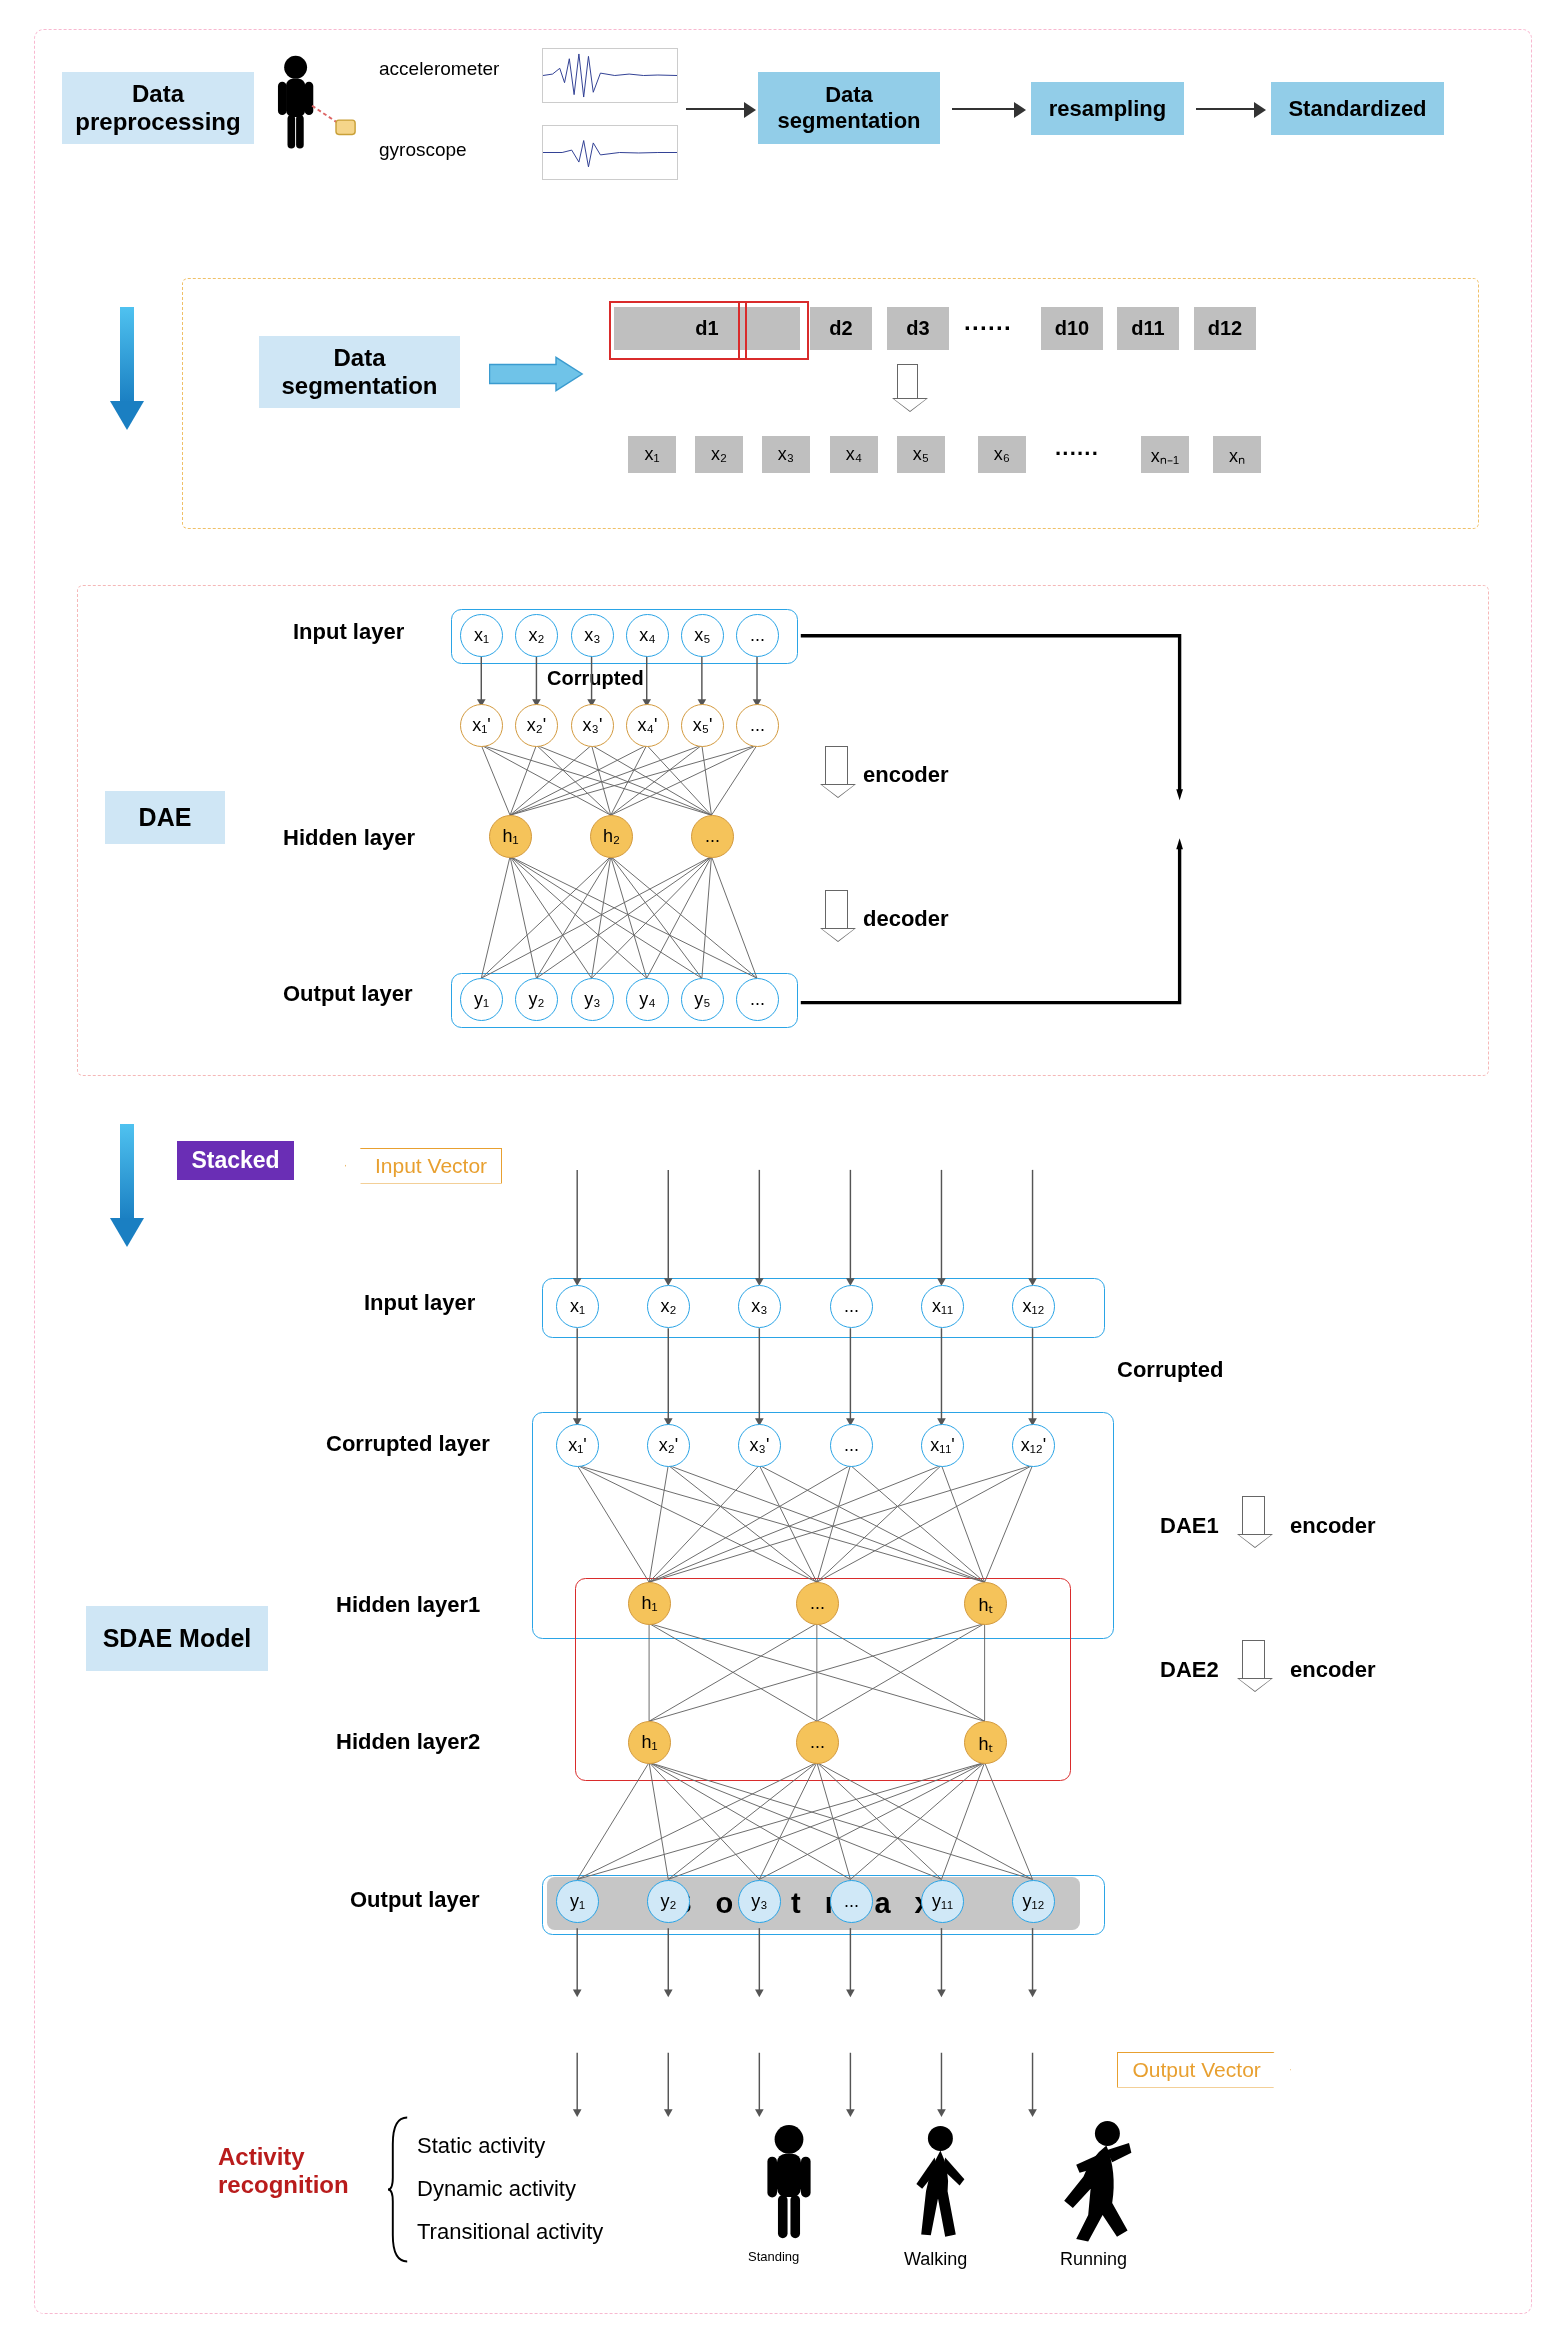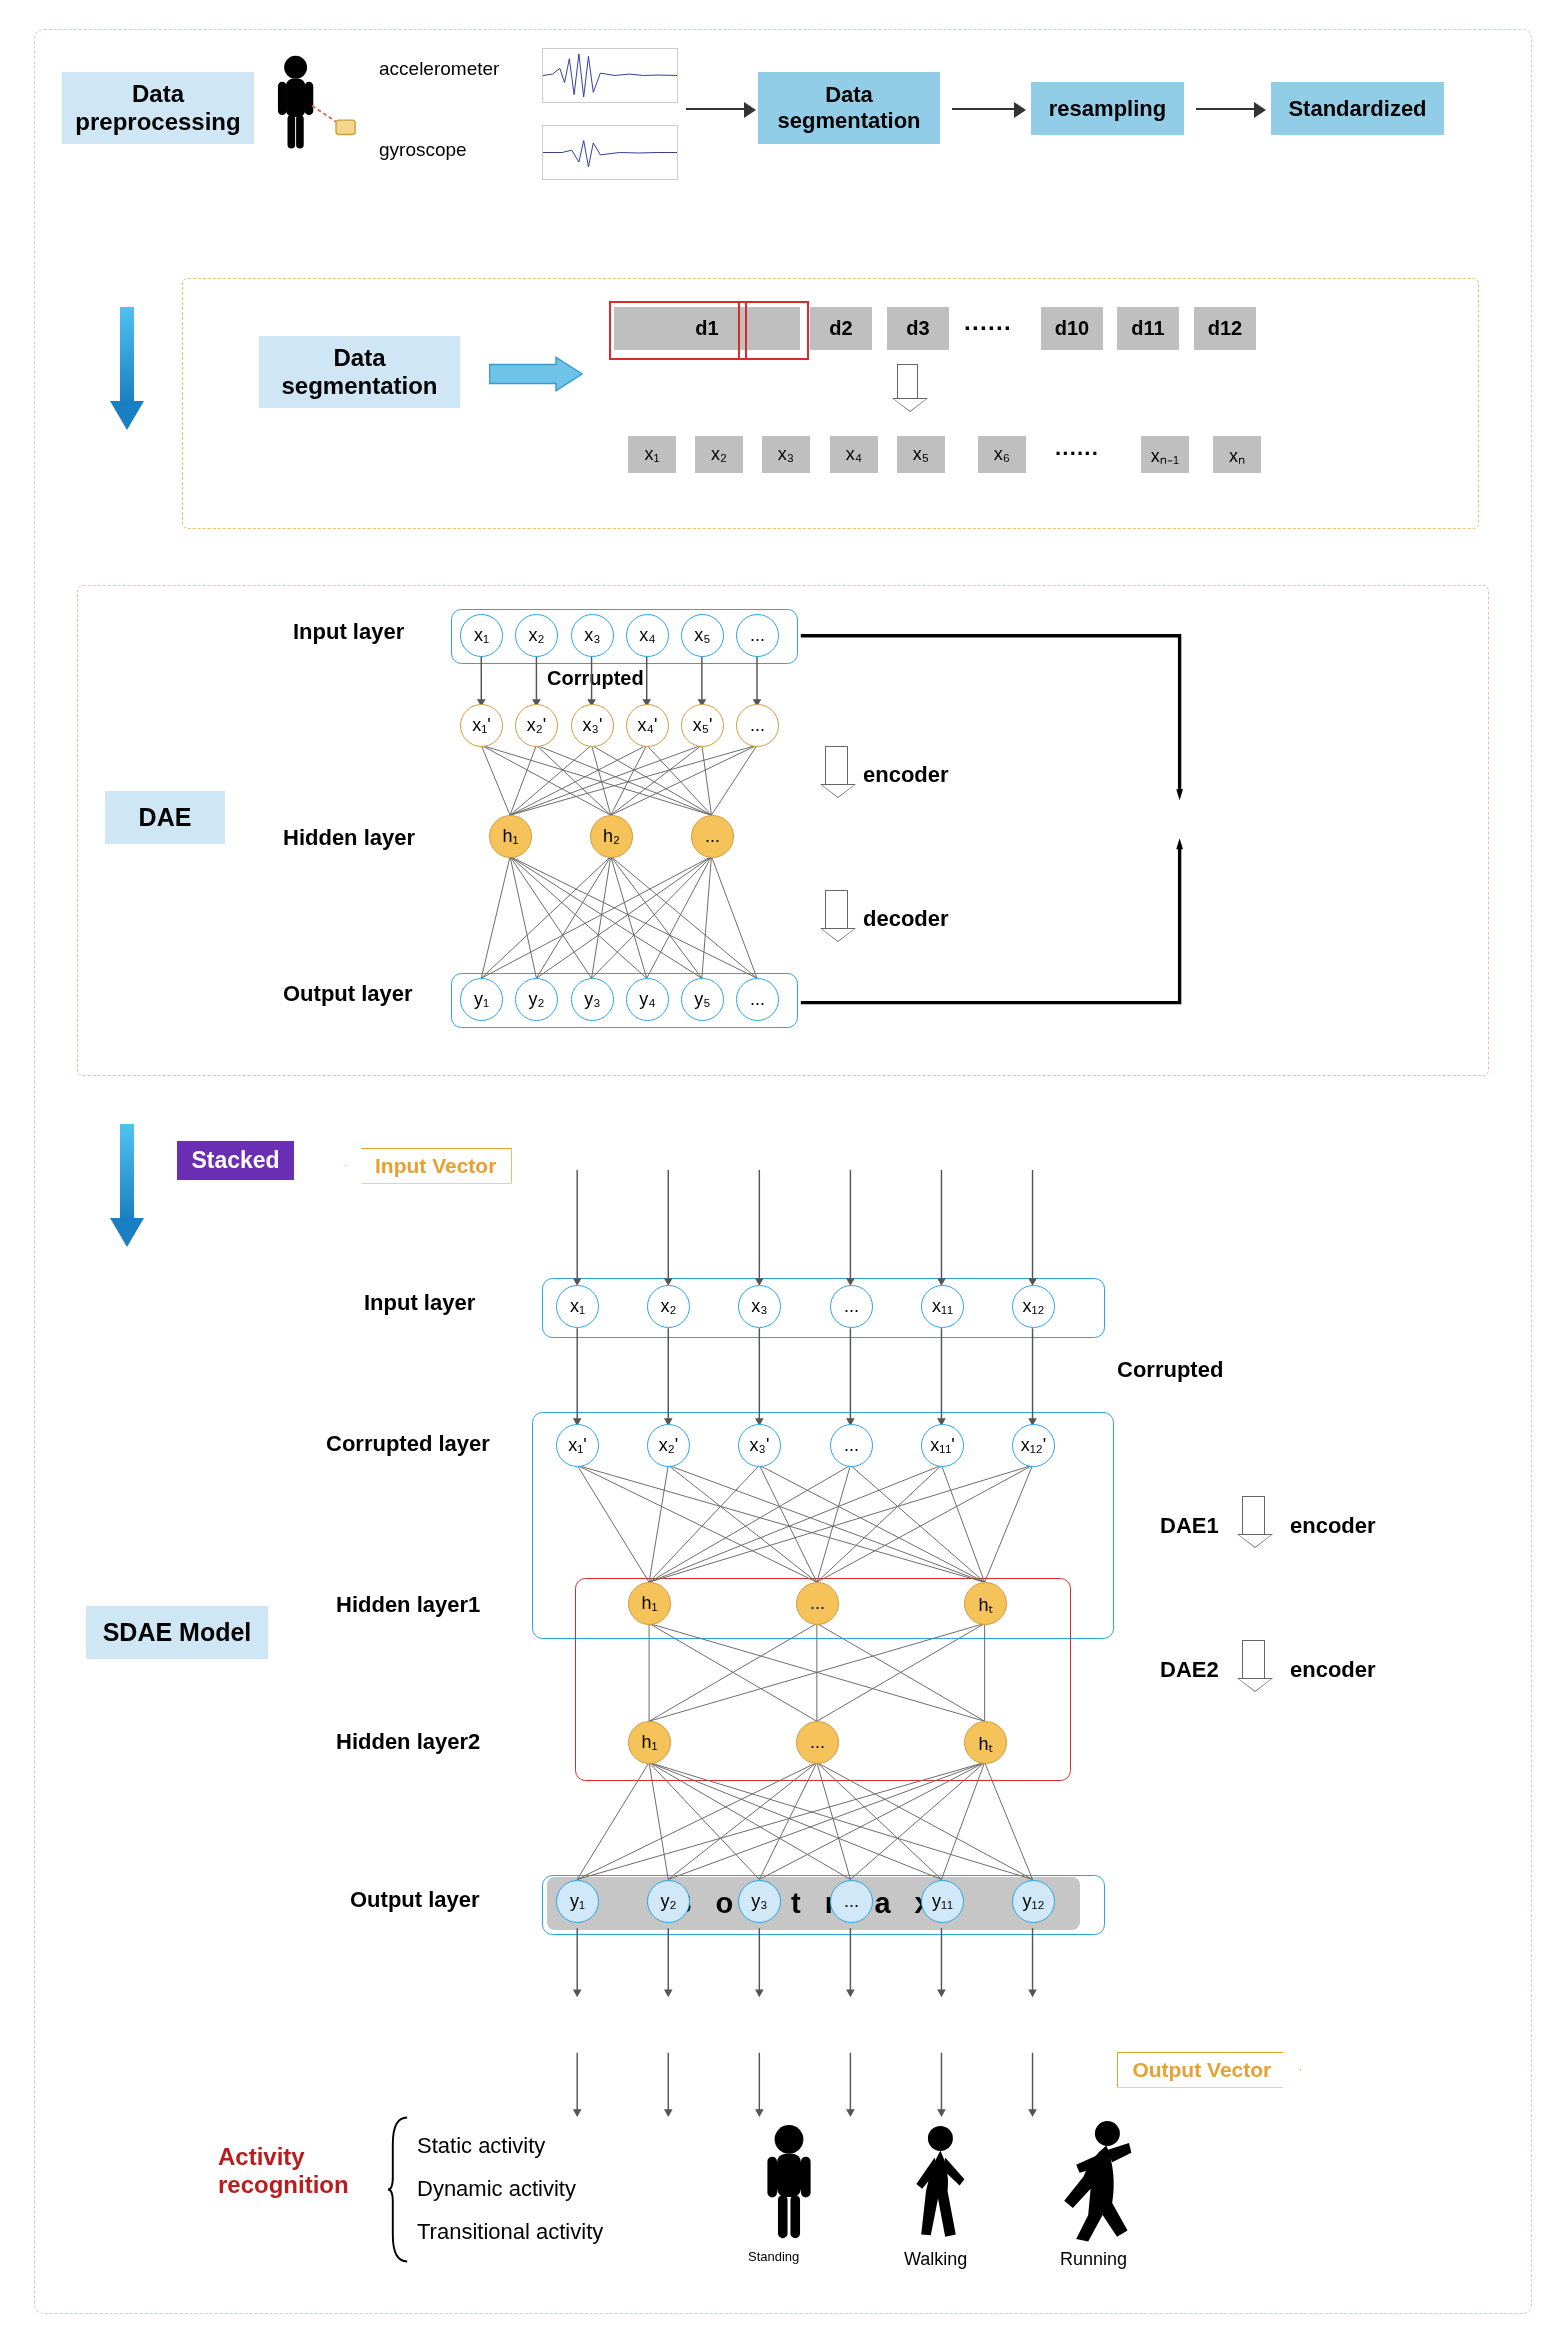--- a/index.html
+++ b/index.html
@@ -18,21 +18,21 @@
   .nodeY{border-color:#2aa4e6;background:#d0e8f7}
   .rowbox{position:absolute;border:1.9px solid #2aa4e6;border-radius:10.5px}
   .rowboxR{border-color:#d92b2b}
   .dbox{position:absolute;background:#bfbfbf;width:62px;height:43px;display:flex;align-items:center;justify-content:center;font-size:20px;font-weight:600}
   .xbox{position:absolute;background:#bfbfbf;width:48px;height:37px;display:flex;align-items:center;justify-content:center;font-size:18px}
   svg.wires{position:absolute;pointer-events:none}
   .bigArrow{position:absolute;width:34px;height:125px}
   .bigArrow .shaft{position:absolute;left:9.6px;top:0;width:14.4px;height:96px;background:linear-gradient(#4fc2f0,#1a7fc2)}
   .bigArrow .head{position:absolute;left:0;top:94px;width:0;height:0;border-left:17px solid transparent;border-right:17px solid transparent;border-top:29px solid #1a7fc2}
   .soft{position:absolute;background:#c6c6c6;border-radius:7.7px;display:flex;align-items:center;justify-content:center;letter-spacing:24px;font-size:29px;font-weight:600}
-  .pent{position:absolute;border:1.9px solid #e8a030;padding:4.8px 29px 4.8px 14.4px;font-weight:700;font-size:21px;color:#e8a030;clip-path:polygon(0 0,90% 0,100% 50%,90% 100%,0 100%)}
+  .pent{position:absolute;border:1.9px solid #e8a030;padding:4.8px 29px 4.8px 14.4px;font-weight:400;font-size:21px;color:#e8a030;clip-path:polygon(0 0,90% 0,100% 50%,90% 100%,0 100%)}
   .pentL{clip-path:polygon(10% 0,100% 0,100% 100%,10% 100%,0 50%);padding:4.8px 14.4px 4.8px 29px}
   .activity{position:absolute;left:218px;top:2143px;font-size:24px;font-weight:700;color:#b91c1c}
   .alist{position:absolute;left:417px;top:2124px;font-size:22px;line-height:43px}
   .person{position:absolute}
   .purple{background:#6a2eb5;color:#fff;font-weight:700;font-size:23px;padding:5.8px 14.4px;position:absolute}
   .hollowArrow{position:absolute;width:24px;height:53px;border:1.4px solid #666;background:#fff}
   .hollowArrow:after{content:"";position:absolute;left:-5.8px;bottom:-13.4px;width:0;height:0;border-left:18px solid transparent;border-right:18px solid transparent;border-top:14.4px solid #666}
   .hollowArrow:before{content:"";position:absolute;left:-4.3px;bottom:-11.5px;width:0;height:0;border-left:16.3px solid transparent;border-right:16.3px solid transparent;border-top:12.5px solid #fff;z-index:1}
 </style>
 </head>
@@ -136,21 +136,21 @@
   <polygon points="793,480 807,480 800,457" fill="#000"></polygon>
 </svg>
 
 <div class="bigArrow" style="left:110px;top:1124px">
       <div class="shaft"></div>
       <div class="head"></div>
     </div>
 <div class="purple" style="left:177px;top:1141px">Stacked</div>
 <div class="pent pentL" style="left:345px;top:1148px">Input Vector</div>
 
-<div class="lblbox" style="position:absolute;left:86px;top:1606px;width:182px;height:53px;font-size:25px">SDAE Model</div>
+<div class="lblbox" style="position:absolute;left:86px;top:1606px;width:182px;height:65px;font-size:25px">SDAE Model</div>
 
 <div class="txt" style="left:364px;top:1290px">Input layer</div>
 <div class="txt" style="left:326px;top:1431px">Corrupted layer</div>
 <div class="txt" style="left:336px;top:1592px">Hidden layer1</div>
 <div class="txt" style="left:336px;top:1729px">Hidden layer2</div>
 <div class="txt" style="left:350px;top:1887px">Output layer</div>
 <div class="txt" style="left:1117px;top:1357px">Corrupted</div>
 <div class="txt" style="left:1160px;top:1513px">DAE1</div>
 <div class="txt" style="left:1290px;top:1513px">encoder</div>
 <div class="txt" style="left:1160px;top:1657px">DAE2</div>

